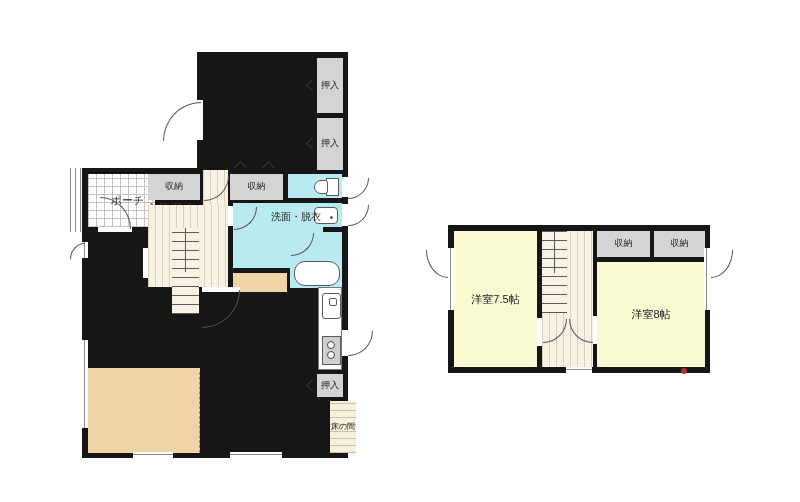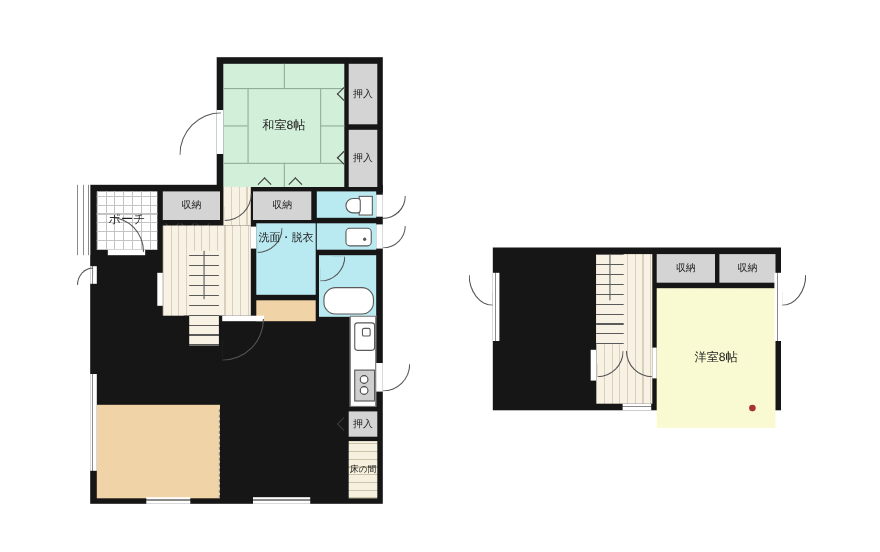--- a/index.html
+++ b/index.html
@@ -17,21 +17,21 @@
   .tatami{background:var(--tatami_green);}
   .tan{background:var(--ldk_tan);}
   .blue{background:var(--water_blue);}
   .yellow{background:var(--room_yellow);}
   .gray{background:var(--storage_gray);justify-content:center;}
   .hall{background:repeating-linear-gradient(90deg,var(--hall_stripe) 0 1px,var(--hall_cream) 1px 7px);}
   .stairs{background:repeating-linear-gradient(0deg,#5a5a5a 0 1px,var(--hall_cream) 1px 9px);}
   .porchgrid{background-image:
       repeating-linear-gradient(0deg,#c4c4c4 0 1px,transparent 1px 8px),
       repeating-linear-gradient(90deg,#c4c4c4 0 1px,transparent 1px 8px);
-      background-color:#fff;}
+      background-color:#fff;padding-left:12px;}
   .planks{background:repeating-linear-gradient(0deg,#cdc3aa 0 1px,#f6f0de 1px 7px);}
   .hatch{background:repeating-linear-gradient(90deg,#8a8a8a 0 1px,#fff 1px 5px);}
   .tl{position:absolute;background:var(--tatami_line);}
   .win-v{position:absolute;background:linear-gradient(to right,#fff 0 2px,#8a8a8a 2px 3px,#fff 3px 100%);}
   .win-h{position:absolute;background:linear-gradient(to bottom,#fff 0 2px,#8a8a8a 2px 3px,#fff 3px 100%);}
   .gap{position:absolute;background:#fff;}
   .arc{position:absolute;border:0 solid var(--line);}
   .arc-br{border-right:1px solid var(--line);border-bottom:1px solid var(--line);border-bottom-right-radius:100% 100%;}
   .arc-bl{border-left:1px solid var(--line);border-bottom:1px solid var(--line);border-bottom-left-radius:100% 100%;}
   .arc-tr{border-right:1px solid var(--line);border-top:1px solid var(--line);border-top-right-radius:100% 100%;}
@@ -48,31 +48,20 @@
 
 <div class="canvas">
 
   <div class="abs" style="left:0;top:0;width:400px;height:502px;">
 
     <div class="wall" style="left:197px;top:52px;width:151px;height:123px;"></div>
     <div class="wall" style="left:82px;top:168px;width:266px;height:290px;"></div>
 
     <div class="abs hatch" style="left:70px;top:168px;width:12px;height:64px;"></div>
 
-    <div class="room tatami" style="left:203px;top:58px;width:110px;height:112px;">
-      <div class="tl" style="left:0;top:22px;width:110px;height:1px;"></div>
-      <div class="tl" style="left:0;top:90px;width:110px;height:1px;"></div>
-      <div class="tl" style="left:22px;top:22px;width:1px;height:68px;"></div>
-      <div class="tl" style="left:88px;top:22px;width:1px;height:68px;"></div>
-      <div class="tl" style="left:55px;top:0;width:1px;height:22px;"></div>
-      <div class="tl" style="left:55px;top:90px;width:1px;height:22px;"></div>
-      <div class="tl" style="left:0;top:56px;width:22px;height:1px;"></div>
-      <div class="tl" style="left:88px;top:56px;width:22px;height:1px;"></div>
-      <span class="lbl">和室8帖</span>
-    </div>
 
     <div class="room gray small" style="left:317px;top:58px;width:26px;height:55px;">
       <span class="lbl">押入</span>
     </div>
     <div class="room gray small" style="left:317px;top:118px;width:26px;height:52px;">
       <span class="lbl">押入</span>
     </div>
     <div class="chev left" style="left:308px;top:81px;"></div>
     <div class="chev left" style="left:308px;top:139px;"></div>
 
@@ -93,21 +82,21 @@
     <div class="chev up" style="left:264px;top:163px;"></div>
 
     <div class="abs hall" style="left:203px;top:170px;width:25px;height:35px;"></div>
     <div class="abs hall" style="left:148px;top:205px;width:80px;height:82px;"></div>
 
     <div class="room blue" style="left:288px;top:174px;width:54px;height:24px;">
       <div class="fixture" style="left:38px;top:4px;width:11px;height:16px;"></div>
       <div class="fixture" style="left:26px;top:6px;width:12px;height:12px;border-radius:50% 20% 20% 50%;"></div>
     </div>
 
-    <div class="room blue" style="left:233px;top:203px;width:54px;height:65px;align-items:flex-start;">
+    <div class="room blue" style="left:233px;top:203px;width:54px;height:65px;align-items:flex-start;padding-left:36px;">
       <span class="lbl" style="margin-top:8px;font-size:10px;">洗面・脱衣</span>
     </div>
     <div class="room blue" style="left:288px;top:203px;width:54px;height:24px;">
       <div class="fixture" style="left:26px;top:4px;width:22px;height:15px;border-radius:4px;"></div>
       <div class="abs" style="left:42px;top:13px;width:3px;height:3px;border-radius:50%;background:#5a5a5a;"></div>
     </div>
 
     <div class="room blue" style="left:290px;top:232px;width:52px;height:56px;">
       <div class="fixture" style="left:4px;top:29px;width:44px;height:23px;border-radius:11px;"></div>
     </div>
@@ -122,21 +111,21 @@
       <div class="abs" style="left:8px;top:53px;width:6px;height:6px;border:1px solid #444;border-radius:50%;background:#fff;"></div>
       <div class="abs" style="left:8px;top:63px;width:6px;height:6px;border:1px solid #444;border-radius:50%;background:#fff;"></div>
     </div>
 
     <div class="dashline" style="left:199px;top:372px;height:81px;"></div>
 
     <div class="room gray small" style="left:317px;top:374px;width:26px;height:23px;">
       <span class="lbl">押入</span>
     </div>
     <div class="chev left" style="left:308px;top:381px;"></div>
-    <div class="room planks tiny" style="left:317px;top:401px;width:26px;height:52px;">
+    <div class="room planks tiny" style="left:330px;top:401px;width:26px;height:52px;">
       <span class="lbl">床の間</span>
     </div>
 
     <div class="wall" style="left:167px;top:287px;width:37px;height:31px;"></div>
     <div class="abs stairs" style="left:172px;top:228px;width:27px;height:86px;"></div>
     <div class="centerline" style="left:185px;top:228px;width:1px;height:44px;"></div>
 
     <div class="win-v" style="left:82px;top:340px;width:6px;height:88px;"></div>
     <div class="win-h" style="left:133px;top:452px;width:40px;height:6px;"></div>
     <div class="win-h" style="left:230px;top:452px;width:52px;height:6px;"></div>
@@ -159,37 +148,40 @@
     <div class="arc arc-br" style="left:234px;top:207px;width:22px;height:22px;"></div>
     <div class="arc arc-br" style="left:348px;top:178px;width:20px;height:20px;"></div>
     <div class="arc arc-br" style="left:348px;top:205px;width:20px;height:20px;"></div>
     <div class="arc arc-br" style="left:348px;top:331px;width:24px;height:24px;"></div>
   </div>
 
   <div class="abs" style="left:0;top:0;width:800px;height:502px;">
 
     <div class="wall" style="left:448px;top:225px;width:262px;height:148px;"></div>
 
+    <div class="room yellow" style="left:454px;top:231px;width:83px;height:136px;">
+      <span class="lbl">洋室7.5帖</span>
+    </div>
 
     <div class="abs hall" style="left:542px;top:231px;width:51px;height:136px;"></div>
     <div class="abs stairs" style="left:542px;top:231px;width:25px;height:82px;"></div>
     <div class="centerline" style="left:554px;top:231px;width:1px;height:42px;"></div>
 
     <div class="room gray small" style="left:597px;top:231px;width:53px;height:26px;">
       <span class="lbl">収納</span>
     </div>
     <div class="room gray small" style="left:654px;top:231px;width:51px;height:26px;">
       <span class="lbl">収納</span>
     </div>
     <div class="chev down" style="left:602px;top:258px;"></div>
     <div class="chev down" style="left:632px;top:258px;"></div>
     <div class="chev down" style="left:658px;top:258px;"></div>
     <div class="chev down" style="left:688px;top:258px;"></div>
 
-    <div class="room yellow" style="left:597px;top:262px;width:108px;height:127px;">
+    <div class="room yellow" style="left:597px;top:262px;width:108px;height:105px;">
       <span class="lbl">洋室8帖</span>
     </div>
 
     <div class="win-v" style="left:448px;top:248px;width:6px;height:62px;"></div>
     <div class="win-v" style="left:704px;top:248px;width:6px;height:62px;"></div>
     <div class="win-h" style="left:566px;top:367px;width:26px;height:6px;"></div>
     <div class="gap" style="left:537px;top:318px;width:5px;height:28px;"></div>
     <div class="gap" style="left:593px;top:316px;width:4px;height:28px;"></div>
 
     <div class="arc arc-bl" style="left:426px;top:250px;width:21px;height:27px;"></div>

